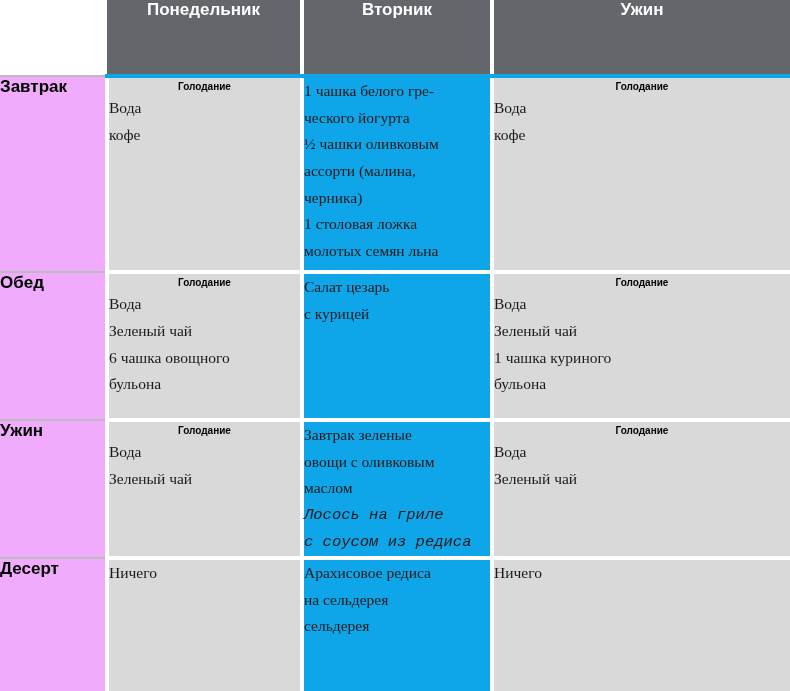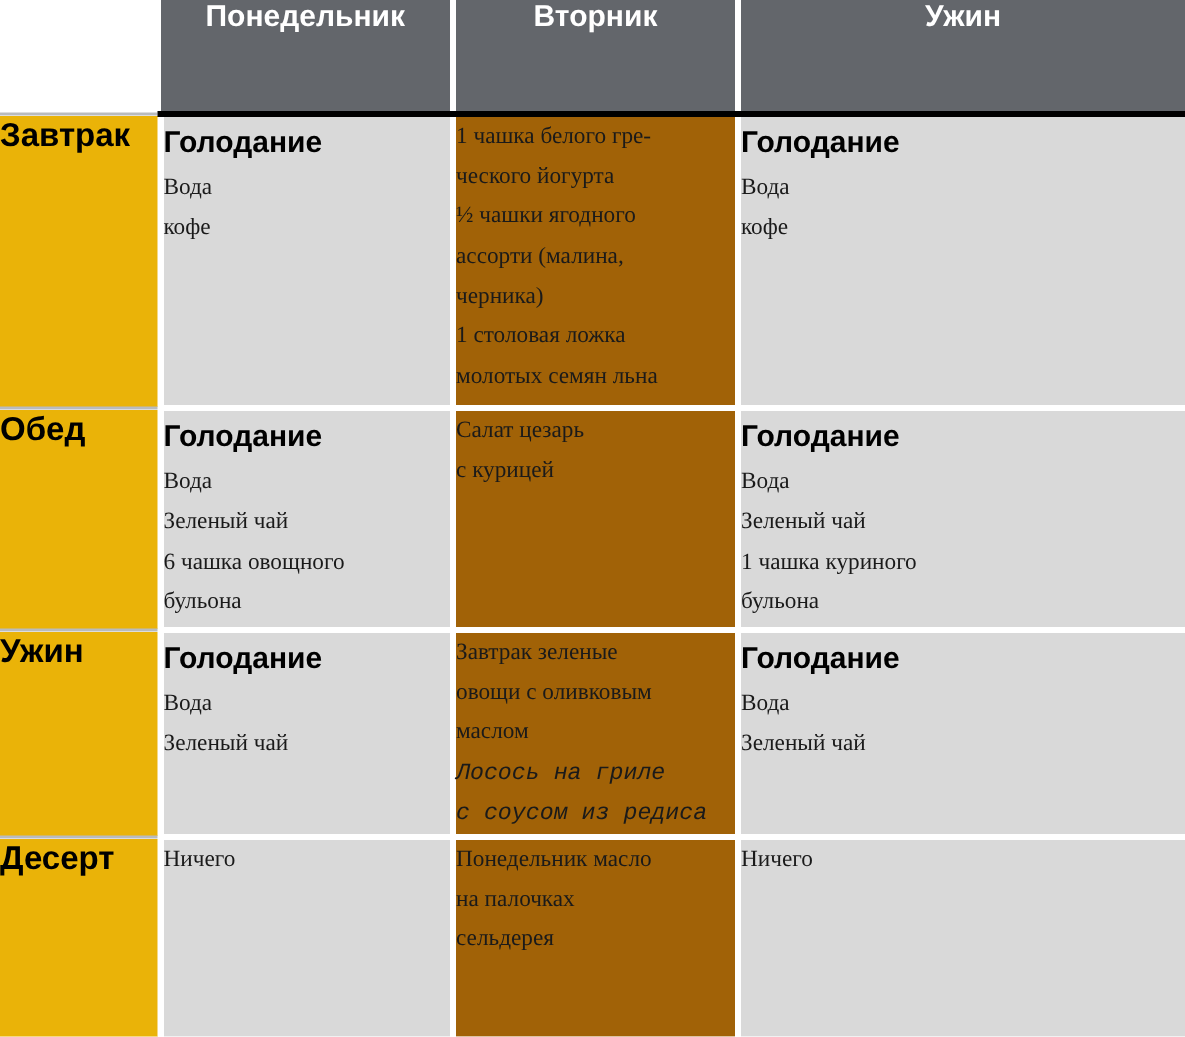--- a/index.html
+++ b/index.html
@@ -32,63 +32,64 @@
 
   
   .hdr-corner {
     background: #ffffff;
     border: none;
   }
   .hdr-cell {
     background: #63666b;
     color: #ffffff;
     font-weight: bold;
-    font-size: 20px;
+    font-size: 17px;
     text-align: center;
     vertical-align: middle;
     border-right: 4px solid #ffffff;
-    border-bottom: 4px solid #000000;
+    border-bottom: 4px solid #0ea5e9;
     height: 74px;
   }
   .hdr-cell.last { border-right: none; }
 
   
   .row-label {
-    background: #eab308;
+    background: #f0abfc;
     color: #000000;
     font-weight: bold;
-    font-size: 22px;
+    font-size: 17px;
     vertical-align: middle;
     padding-left: 6px;
     border-top: 2px solid #b9bbbd;
     border-right: 4px solid #ffffff;
     margin-top: 20px;
   }
   .row-label.first { border-top: 2px solid #b9bbbd; }
 
   
   .cell {
     background: #d9d9d9;
     color: #1a1a1a;
     font-family: "Liberation Serif", serif;
     font-size: 15.5px;
     line-height: 1.72;
     padding: 10px 12px 12px 10px;
     border-right: 4px solid #ffffff;
     border-bottom: 4px solid #ffffff;
   }
   .cell.last { border-right: none; }
-  .cell.alt { background: #a16207; }
+  .cell.alt { background: #0ea5e9; }
 
   .cell .line { display: block; white-space: pre-wrap; }
   .cell .bold {
     font-family: "Liberation Sans", sans-serif;
     font-weight: bold;
-    font-size: 20px;
+    font-size: 10px;
     color: #000000;
+    text-align: center;
   }
   .cell .ital { font-style: italic; font-family: Liberation Mono, monospace; }
 
   
   tr.r-breakfast { height: 196px; }
   tr.r-lunch     { height: 148px; }
   tr.r-dinner    { height: 138px; }
   tr.r-dessert   { height: 135px; }
 </style>
 </head>
@@ -113,21 +114,21 @@
     <tr class="r-breakfast">
       <td class="row-label first">Завтрак</td>
       <td class="cell">
         <span class="line bold">Голодание</span>
         <span class="line">Вода</span>
         <span class="line">кофе</span>
       </td>
       <td class="cell alt">
         <span class="line">1 чашка белого гре-</span>
         <span class="line">ческого йогурта</span>
-        <span class="line">½ чашки ягодного</span>
+        <span class="line">½ чашки оливковым</span>
         <span class="line">ассорти (малина,</span>
         <span class="line">черника)</span>
         <span class="line">1 столовая ложка</span>
         <span class="line">молотых семян льна</span>
       </td>
       <td class="cell last">
         <span class="line bold">Голодание</span>
         <span class="line">Вода</span>
         <span class="line">кофе</span>
       </td>
@@ -175,22 +176,22 @@
         <span class="line">Зеленый чай</span>
       </td>
     </tr>
 
     <tr class="r-dessert">
       <td class="row-label">Десерт</td>
       <td class="cell">
         <span class="line">Ничего</span>
       </td>
       <td class="cell alt">
-        <span class="line">Понедельник масло</span>
-        <span class="line">на палочках</span>
+        <span class="line">Арахисовое редиса</span>
+        <span class="line">на сельдерея</span>
         <span class="line">сельдерея</span>
       </td>
       <td class="cell last">
         <span class="line">Ничего</span>
       </td>
     </tr>
   </tbody>
 </table>
 
 </body></html>

